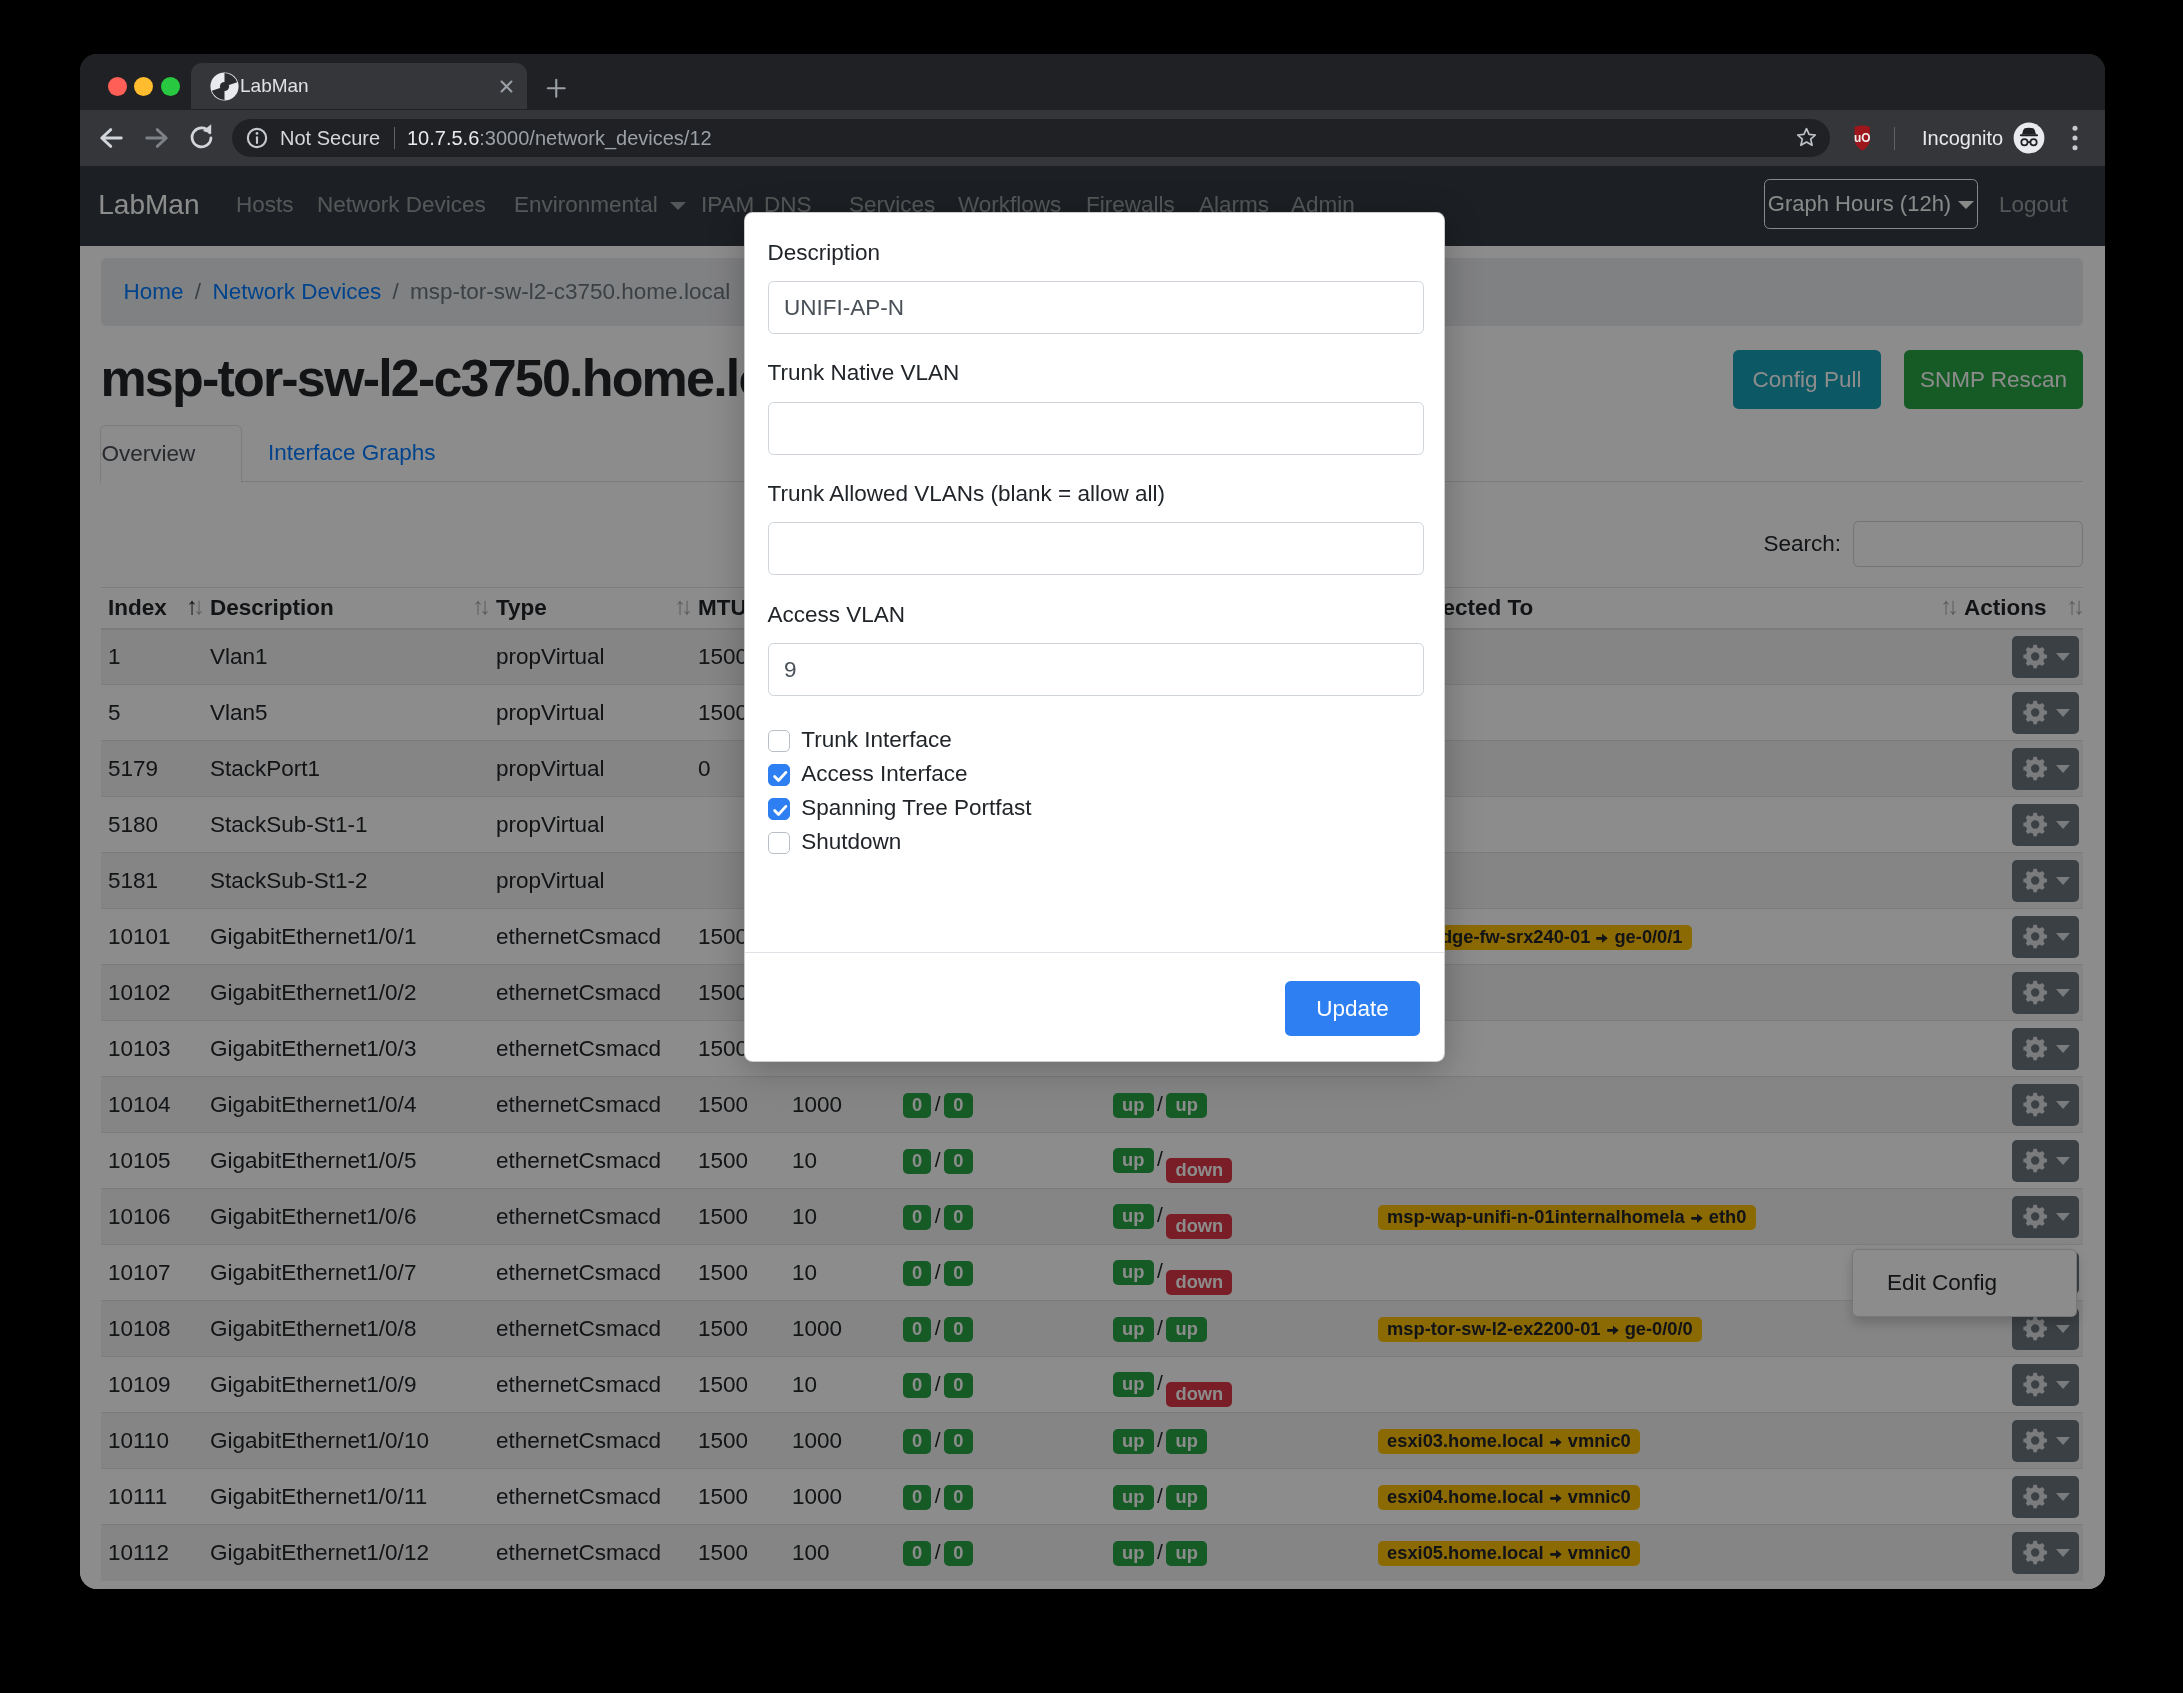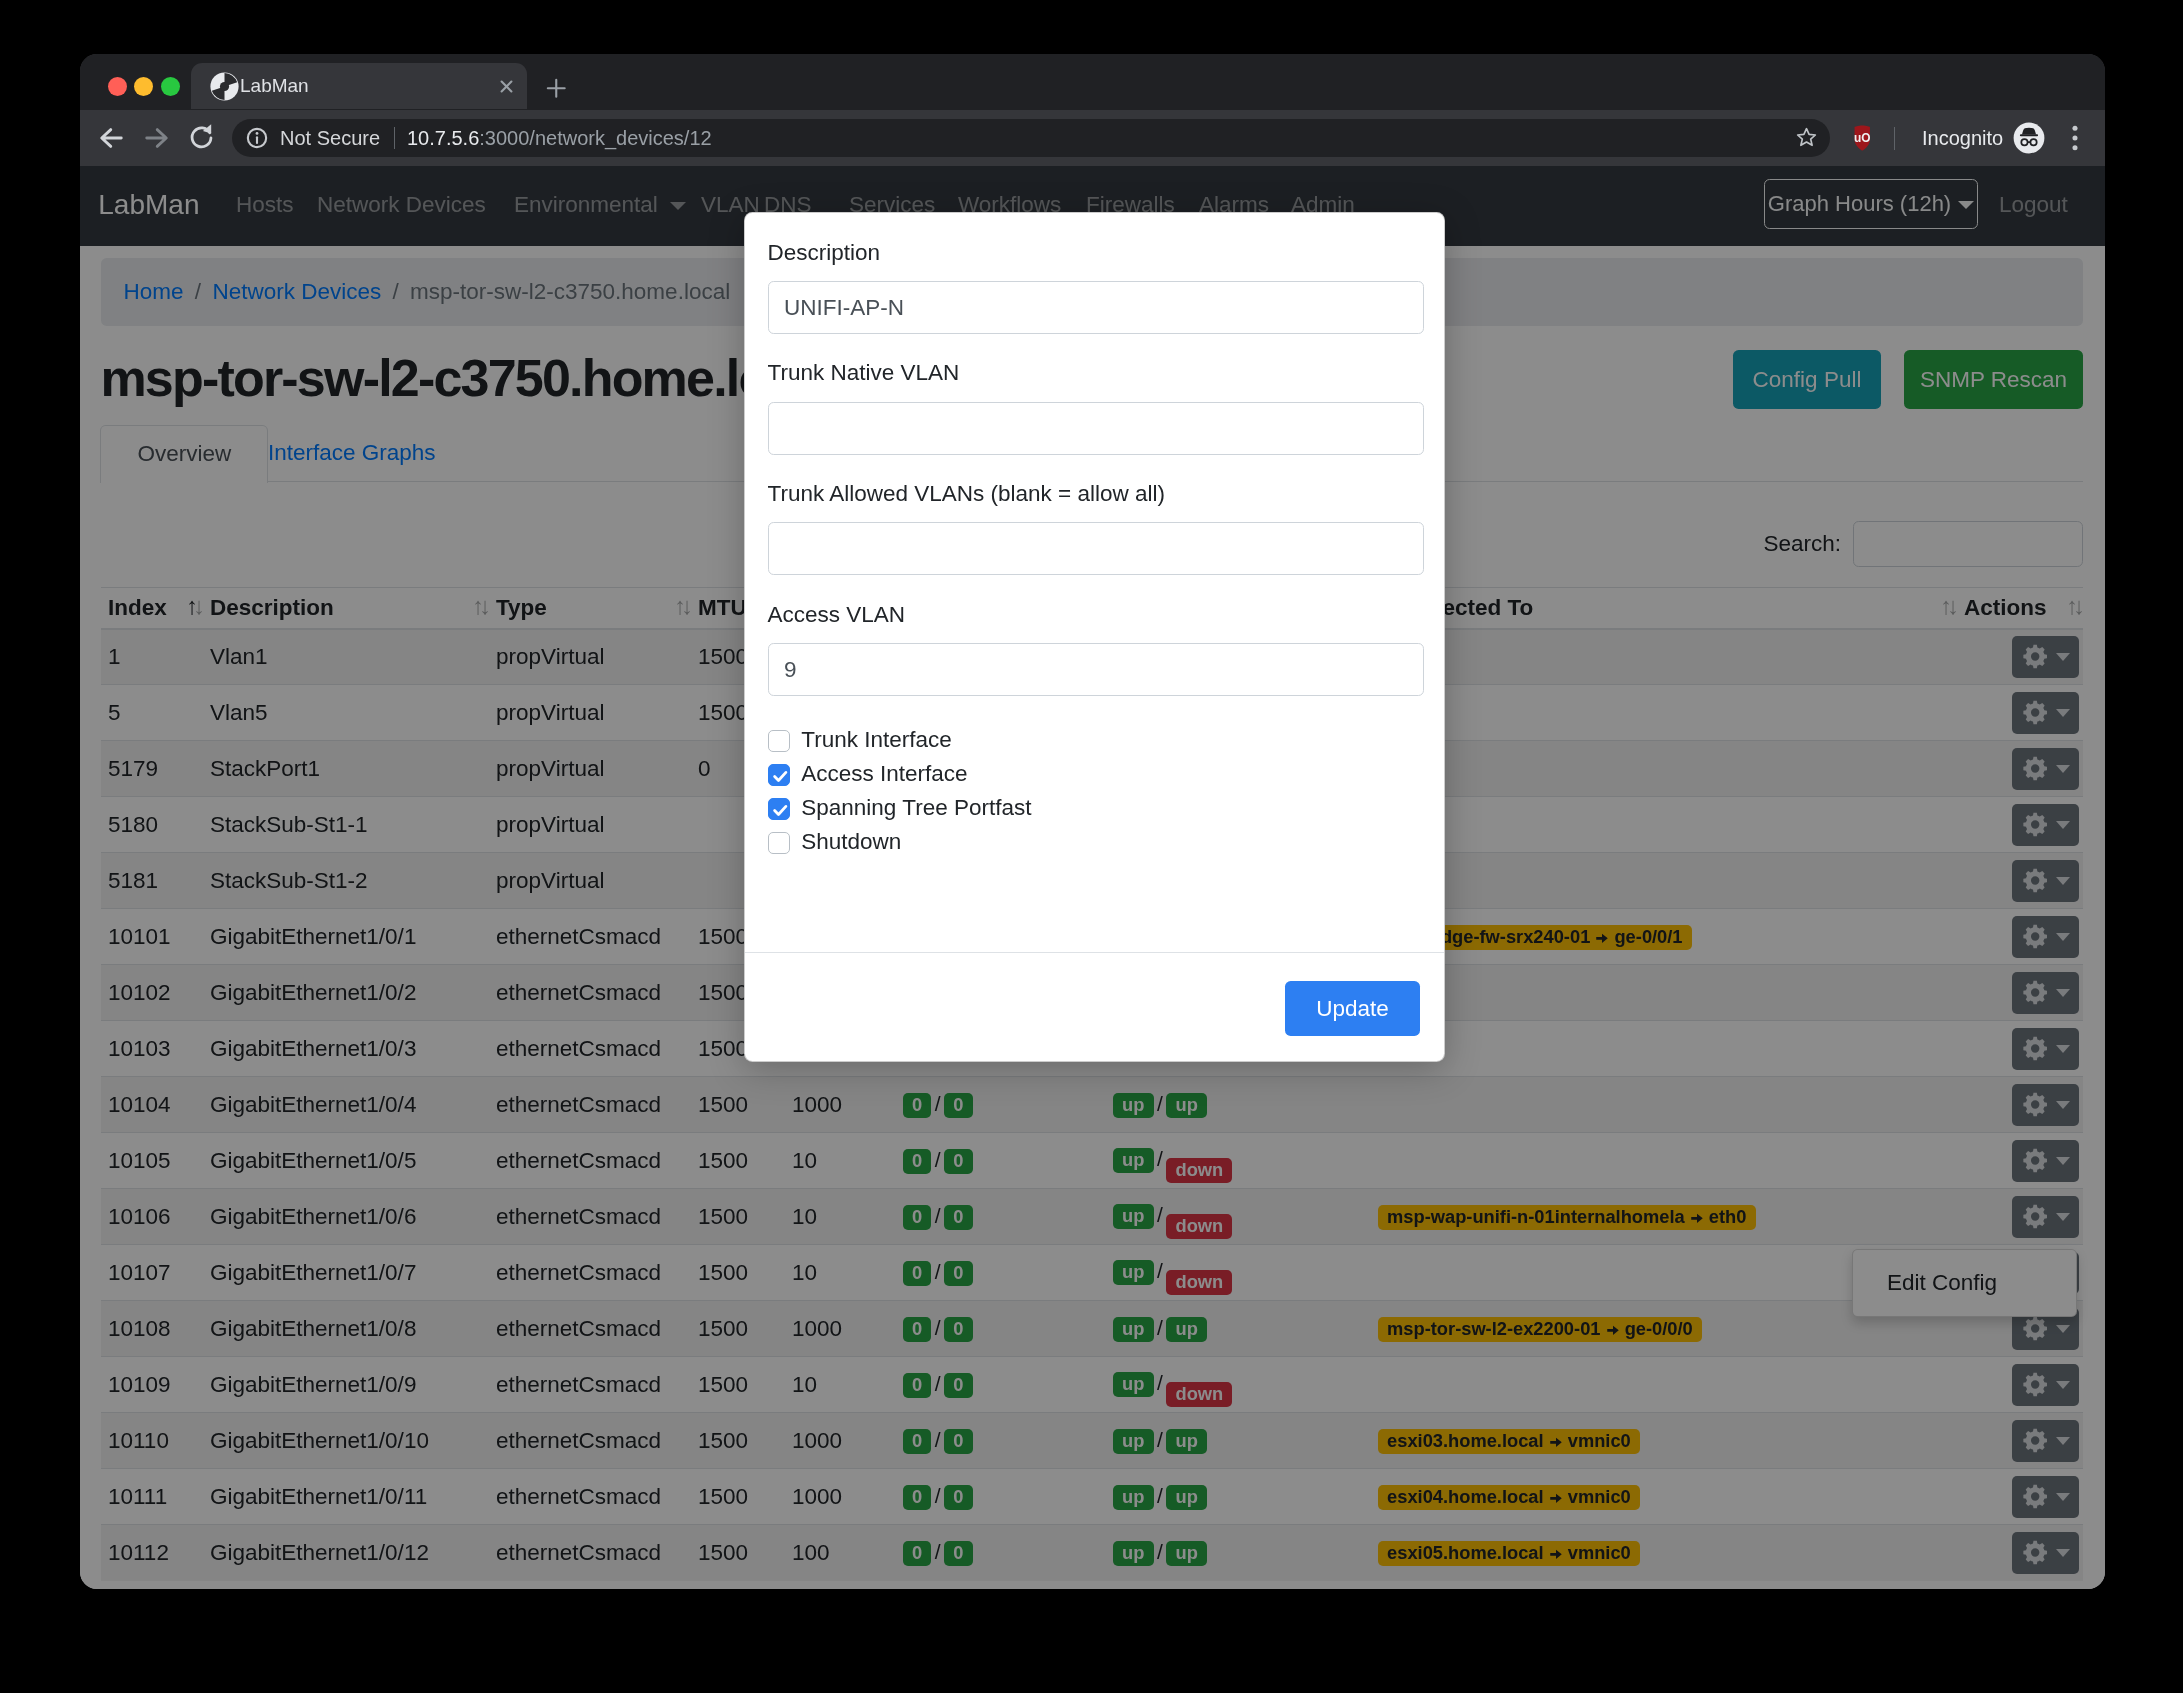--- a/index.html
+++ b/index.html
@@ -24,21 +24,21 @@
 #nav .ni { position:absolute; top:0; line-height:78px; font-size:22.5px; color:rgba(255,255,255,.5); }
 .caret { display:inline-block; width:0; height:0; border-left:8.4px solid transparent; border-right:8.4px solid transparent; border-top:8.4px solid rgba(255,255,255,.5); vertical-align:middle; }
 #ghours { position:absolute; left:1684px; top:12.7px; width:214px; height:50px; border:1.4px solid #f8f9fa; border-radius:5.6px; color:#f8f9fa; font-size:22px; line-height:47px; text-align:center; }
 #ghours .caret { border-top-color:#f8f9fa; }
 #crumb { position:absolute; left:21px; top:92px; width:1982px; height:68px; background:#e9ecef; border-radius:5.6px; font-size:22.5px; line-height:68px; padding-left:22.5px; color:#6c757d; }
 #crumb a { color:#007bff; text-decoration:none; }
 #crumb .s { padding:0 11.3px; color:#6c757d; }
 h1 { position:absolute; left:20.4px; top:182px; font-size:52px; font-weight:700; color:#212529; white-space:nowrap; letter-spacing:-1.8px; }
 .pbtn { position:absolute; top:184px; height:59px; border-radius:5.6px; color:#fff; font-size:22.5px; line-height:59px; text-align:center; }
 #tabs-line { position:absolute; left:21px; top:315px; width:1982px; height:1.4px; background:#dee2e6; }
-#tab-ov { position:absolute; left:20.4px; top:259px; width:168px; height:58px; background:#fff; border:1.4px solid #dee2e6; border-bottom:none; border-radius:5.6px 5.6px 0 0; color:#495057; font-size:22.5px; line-height:55px; text-align:center; z-index:2; }
+#tab-ov { position:absolute; left:20.4px; top:259px; width:142px; height:58px; background:#fff; border:1.4px solid #dee2e6; border-bottom:none; border-radius:5.6px 5.6px 0 0; color:#495057; font-size:22.5px; line-height:55px; text-align:left; z-index:2; }
 #tab-ig { position:absolute; left:188px; top:259px; height:58px; color:#007bff; font-size:22.5px; line-height:55px; }
 #search-l { position:absolute; left:1615px; top:355px; width:146px; text-align:right; font-size:22.5px; line-height:46px; color:#212529; }
 #search-i { position:absolute; left:1773px; top:355px; width:230px; height:46px; border:1.4px solid #ced4da; border-radius:5.6px; background:#fff; }
 #tbl { position:absolute; left:21px; top:421px; width:1982px; border-collapse:collapse; table-layout:fixed; font-size:22.5px; color:#212529; }
 #tbl th { position:relative; text-align:left; font-weight:700; padding:1.4px 7px; height:41px; border-top:1.4px solid #dee2e6; border-bottom:2.8px solid #dee2e6; }
 #tbl td { padding:0 7px; height:56px; border-top:1.4px solid #dee2e6; white-space:nowrap; overflow:visible; }
 #tbl tr.odd td { background:rgba(0,0,0,.05); }
 #tbl td.act { text-align:right; padding-right:4.2px; }
 .srt { position:absolute; right:2.8px; top:3.5px; font-size:24px; letter-spacing:-5px; color:#212529; }
 .srt .dim { color:rgba(33,37,41,.4); }
@@ -128,21 +128,21 @@
         <circle cx="14" cy="40" r="3.6" fill="#c6c9cd"></circle>
         <circle cx="14" cy="54" r="3.6" fill="#c6c9cd"></circle>
       </svg>
   </div>
   <div id="view">
     <div id="nav">
       <span class="brand">LabMan</span>
       <span class="ni" style="left:156px">Hosts</span>
       <span class="ni" style="left:237px">Network Devices</span>
       <span class="ni" style="left:434px">Environmental <span class="caret" style="margin-left:5.6px"></span></span>
-      <span class="ni" style="left:621px">VLAN</span>
+      <span class="ni" style="left:621px">IPAM</span>
       <span class="ni" style="left:684px">DNS</span>
       <span class="ni" style="left:769px">Services</span>
       <span class="ni" style="left:878px">Workflows</span>
       <span class="ni" style="left:1006px">Firewalls</span>
       <span class="ni" style="left:1119px">Alarms</span>
       <span class="ni" style="left:1211px">Admin</span>
       <div id="ghours">Graph Hours (12h)<span class="caret" style="margin-left:7px"></span></div>
       <span class="ni" style="left:1919px">Logout</span>
     </div>
     <div id="crumb"><a>Home</a><span class="s">/</span><a>Network Devices</a><span class="s">/</span>msp-tor-sw-l2-c3750.home.local</div>

